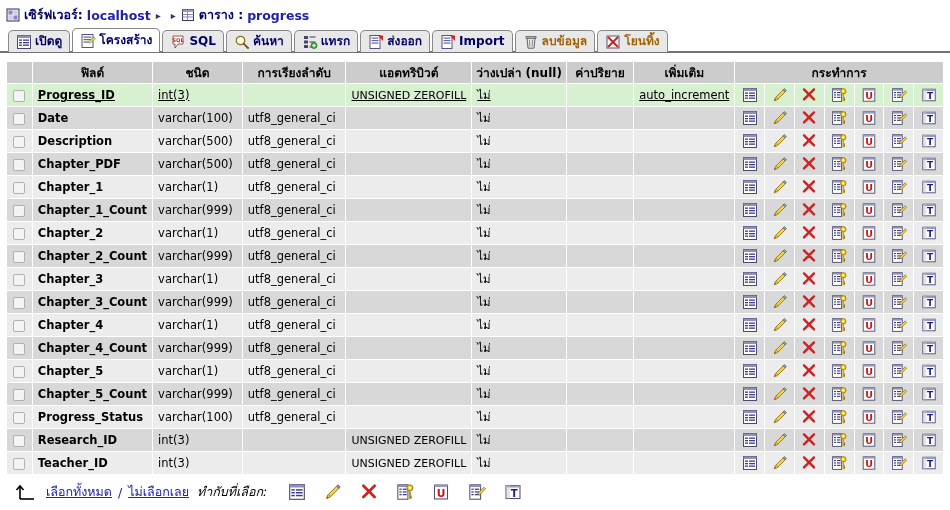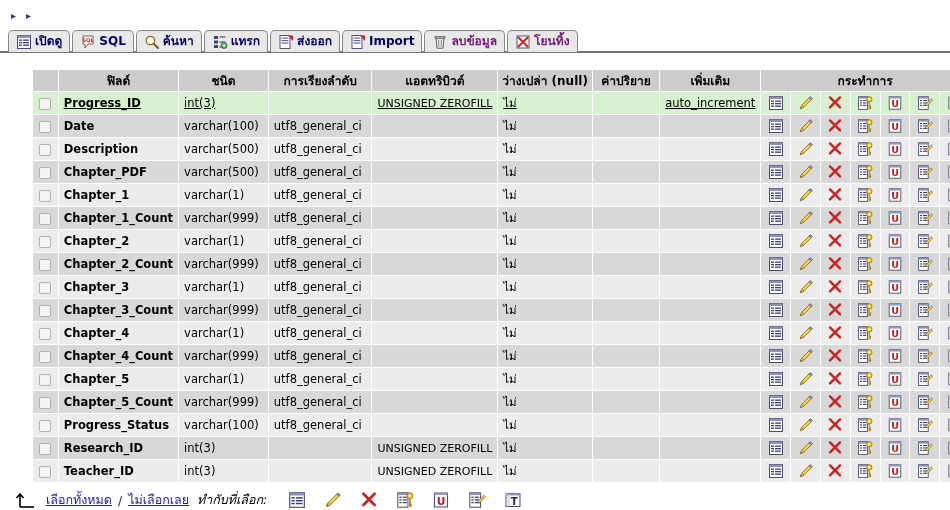--- a/index.html
+++ b/index.html
@@ -58,25 +58,25 @@
     position: relative;
     top: 1px;
     white-space: nowrap;
     cursor: pointer;
   }
   .tab.active {
     background: #ffffff;
     height: 24px;
     z-index: 3;
   }
-  .tab.red { color: #701a75; }
+  .tab.red { color: #a16207; }
   .tab .tlabel { position: relative; top: -1px; }
 
   
-  #tablewrap { padding: 16px 6px 0 6px; margin-left: 26px; }
+  #tablewrap { padding: 8px 6px 0 6px; }
   table.struct {
     border-collapse: collapse;
     width: 938px;
     font-size: 11.5px;
   }
   table.struct th {
     background: #cccccc;
     border: 1px solid #ffffff;
     color: #000000;
     font-weight: bold;
@@ -150,37 +150,75 @@
     font-style: italic;
     margin-left: 2px;
     margin-right: 6px;
   }
   #footer .fico { margin: 0 9px; }
 </style>
 </head>
 <body>
 
 <div id="breadcrumb">
+  <span class="crumb">
+    <span class="bicon">
+      <svg width="14" height="14" viewBox="0 0 14 14">
+        <rect x="1" y="1" width="12" height="12" fill="#e8e8f4" stroke="#333366"></rect>
+        <rect x="2.5" y="2.5" width="4" height="4" fill="#8888bb"></rect>
+        <rect x="7.5" y="2.5" width="4" height="4" fill="#ccccdd"></rect>
+        <rect x="2.5" y="7.5" width="4" height="4" fill="#ccccdd"></rect>
+        <rect x="7.5" y="7.5" width="4" height="4" fill="#8888bb"></rect>
+      </svg>
+    </span>
+    <span>เซิร์ฟเวอร์:</span>
+    <span style="width:4px"></span>
+    <span class="crumb-value">localhost</span>
+  </span>
   <span class="sep">▸</span>
   <span class="sep">▸</span>
+  <span class="crumb">
+    <span class="bicon">
+      <svg width="14" height="14" viewBox="0 0 14 14">
+        <rect x="1.5" y="1.5" width="11" height="11" fill="#ffffff" stroke="#333366"></rect>
+        <rect x="1.5" y="1.5" width="11" height="2.5" fill="#9999cc"></rect>
+        <rect x="1.5" y="6" width="11" height="1" fill="#8888bb"></rect>
+        <rect x="1.5" y="8.5" width="11" height="1" fill="#8888bb"></rect>
+        <rect x="6" y="4" width="1" height="8.5" fill="#8888bb"></rect>
+      </svg>
+    </span>
+    <span>ตาราง :</span>
+    <span style="width:4px"></span>
+    <span class="crumb-value">progress</span>
+  </span>
 </div>
 
 <div id="tabbar">
     <div class="tab">
       <span class="ico"><svg width="16" height="16" viewBox="0 0 16 16">
           <rect x="1.5" y="1.5" width="13" height="13" fill="#ffffff" stroke="#4a4a6a"></rect>
               <rect x="1.5" y="1.5" width="13" height="2.5" fill="#8f8fb8"></rect>
               <rect x="3" y="5.5" width="3" height="1.3" fill="#3a3a8a"></rect>
               <rect x="7" y="5.5" width="6" height="1.3" fill="#3a3a8a"></rect>
               <rect x="3" y="8" width="3" height="1.3" fill="#3a3a8a"></rect>
               <rect x="7" y="8" width="6" height="1.3" fill="#3a3a8a"></rect>
               <rect x="3" y="10.5" width="3" height="1.3" fill="#3a3a8a"></rect>
               <rect x="7" y="10.5" width="6" height="1.3" fill="#3a3a8a"></rect>
         </svg></span>
       <span class="tlabel">เปิดดู</span>
+    </div>
+    <div class="tab active">
+      <span class="ico"><svg width="16" height="16" viewBox="0 0 16 16">
+          <rect x="2" y="1.5" width="11" height="13" fill="#ffffff" stroke="#555577"></rect>
+              <rect x="3.5" y="3.5" width="8" height="1.2" fill="#666688"></rect>
+              <rect x="3.5" y="6" width="8" height="1.2" fill="#666688"></rect>
+              <rect x="3.5" y="8.5" width="5" height="1.2" fill="#666688"></rect>
+              <path d="M8 9 L14 4 L15.5 5.5 L9.5 10.5 Z" fill="#dddd66" stroke="#777733" stroke-width="0.6"></path>
+        </svg></span>
+      <span class="tlabel">โครงสร้าง</span>
     </div>
     <div class="tab">
       <span class="ico"><svg width="16" height="16" viewBox="0 0 16 16">
           <path d="M3 2 L13 2 L13 10 L8 10 L5 14 L5 10 L3 10 Z" fill="#ffffff" stroke="#884444" stroke-width="0.9"></path>
               <text x="8" y="8" font-size="5.2" fill="#cc2222" text-anchor="middle" font-family="DejaVu Sans, sans-serif" font-weight="bold">SQL</text>
         </svg></span>
       <span class="tlabel">SQL</span>
     </div>
     <div class="tab">
       <span class="ico"><svg width="16" height="16" viewBox="0 0 16 16">

